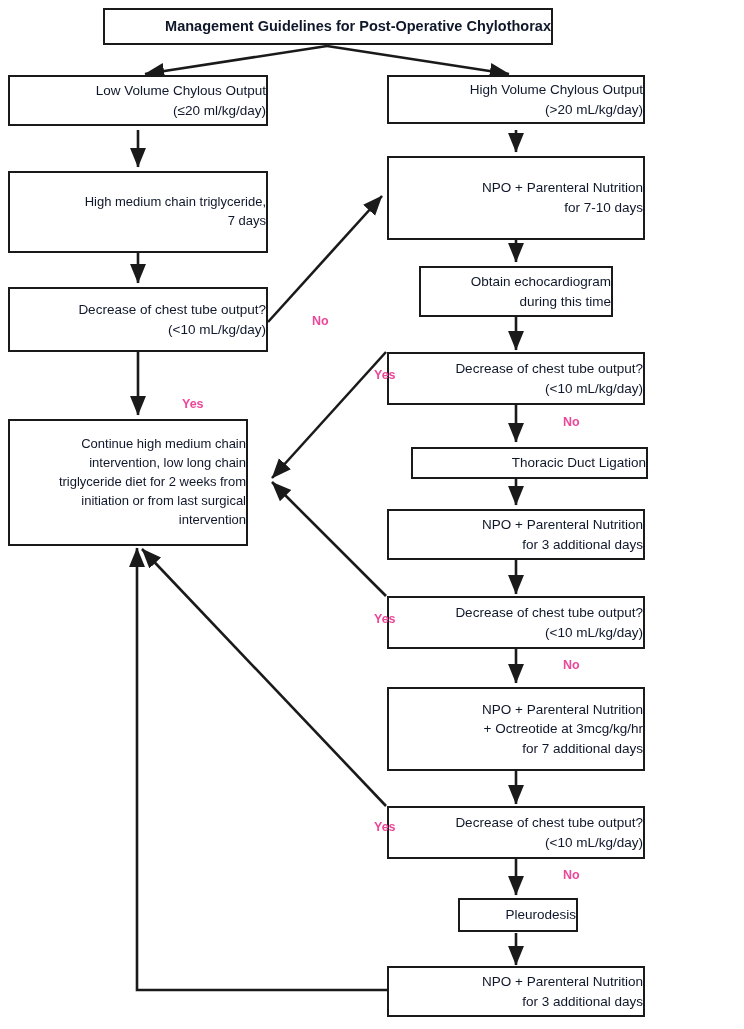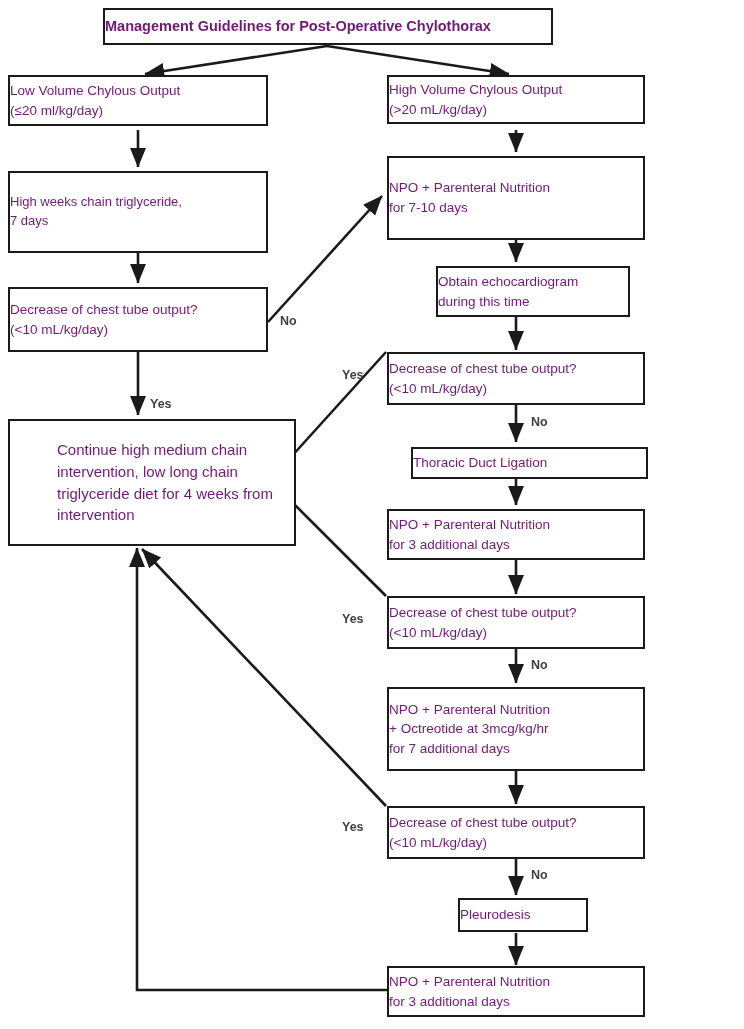--- a/index.html
+++ b/index.html
@@ -15,40 +15,41 @@
     font-family: "Liberation Sans", sans-serif;
     overflow: hidden;
   }
   .node {
     position: absolute;
     box-sizing: border-box;
     border: 2px solid #1a1a1a;
     background: #ffffff;
     display: flex;
     flex-direction: column;
-    align-items: flex-start;
+    align-items: flex-end;
     justify-content: center;
     text-align: center;
-    color: #701a75;
+    color: #0f172a;
     font-size: 13.5px;
     line-height: 1.45;
     z-index: 2;
   }
   .node .ln { display: block; white-space: nowrap; }
   .node.title {
     font-weight: bold;
     font-size: 14.5px;
   }
   .edge-label {
     position: absolute;
     font-size: 12.5px;
     font-weight: bold;
-    color: #404040;
+    color: #ec4899;
     z-index: 3;
     white-space: nowrap;
+    margin-left: 32px;
   }
   svg.wires {
     position: absolute;
     left: 0; top: 0;
     width: 744px;
     height: 1029px;
     z-index: 1;
     pointer-events: none;
   }
 </style>
@@ -98,47 +99,48 @@
   <div class="node title" style="left:103px; top:8px; width:450px; height:37px;">
     <span class="ln">Management Guidelines for Post-Operative Chylothorax</span>
   </div>
 
   <div class="node" style="left:8px; top:75px; width:260px; height:51px;">
     <span class="ln">Low Volume Chylous Output</span>
     <span class="ln">(≤20 ml/kg/day)</span>
   </div>
 
   <div class="node" style="left:8px; top:171px; width:260px; height:82px; font-size:13px;">
-    <span class="ln">High weeks chain triglyceride,</span>
+    <span class="ln">High medium chain triglyceride,</span>
     <span class="ln">7 days</span>
   </div>
 
   <div class="node" style="left:8px; top:287px; width:260px; height:65px;">
     <span class="ln">Decrease of chest tube output?</span>
     <span class="ln">(&lt;10 mL/kg/day)</span>
   </div>
 
-  <div class="node" style="left:8px; top:419px; width:288px; height:127px; font-size:15px;padding-left:47px;">
+  <div class="node" style="left:8px; top:419px; width:240px; height:127px; font-size:13px;padding-left:47px;">
     <span class="ln">Continue high medium chain</span>
     <span class="ln">intervention, low long chain</span>
-    <span class="ln">triglyceride diet for 4 weeks from</span>
+    <span class="ln">triglyceride diet for 2 weeks from</span>
+    <span class="ln">initiation or from last surgical</span>
     <span class="ln">intervention</span>
   </div>
 
   <div class="node" style="left:387px; top:75px; width:258px; height:49px;">
     <span class="ln">High Volume Chylous Output</span>
     <span class="ln">(&gt;20 mL/kg/day)</span>
   </div>
 
   <div class="node" style="left:387px; top:156px; width:258px; height:84px;">
     <span class="ln">NPO + Parenteral Nutrition</span>
     <span class="ln">for 7-10 days</span>
   </div>
 
-  <div class="node" style="left:419px; top:266px; width:194px; height:51px;margin-left:17px;">
+  <div class="node" style="left:419px; top:266px; width:194px; height:51px;">
     <span class="ln">Obtain echocardiogram</span>
     <span class="ln">during this time</span>
   </div>
 
   <div class="node" style="left:387px; top:352px; width:258px; height:53px;">
     <span class="ln">Decrease of chest tube output?</span>
     <span class="ln">(&lt;10 mL/kg/day)</span>
   </div>
 
   <div class="node" style="left:411px; top:447px; width:237px; height:32px;">
@@ -159,21 +161,21 @@
     <span class="ln">NPO + Parenteral Nutrition</span>
     <span class="ln">+ Octreotide at 3mcg/kg/hr</span>
     <span class="ln">for 7 additional days</span>
   </div>
 
   <div class="node" style="left:387px; top:806px; width:258px; height:53px;">
     <span class="ln">Decrease of chest tube output?</span>
     <span class="ln">(&lt;10 mL/kg/day)</span>
   </div>
 
-  <div class="node" style="left:458px; top:898px; width:130px; height:34px;">
+  <div class="node" style="left:458px; top:898px; width:120px; height:34px;">
     <span class="ln">Pleurodesis</span>
   </div>
 
   <div class="node" style="left:387px; top:966px; width:258px; height:51px;">
     <span class="ln">NPO + Parenteral Nutrition</span>
     <span class="ln">for 3 additional days</span>
   </div>
 
   <div class="edge-label" style="left:280px; top:314px;">No</div>
   <div class="edge-label" style="left:150px; top:397px;">Yes</div>

